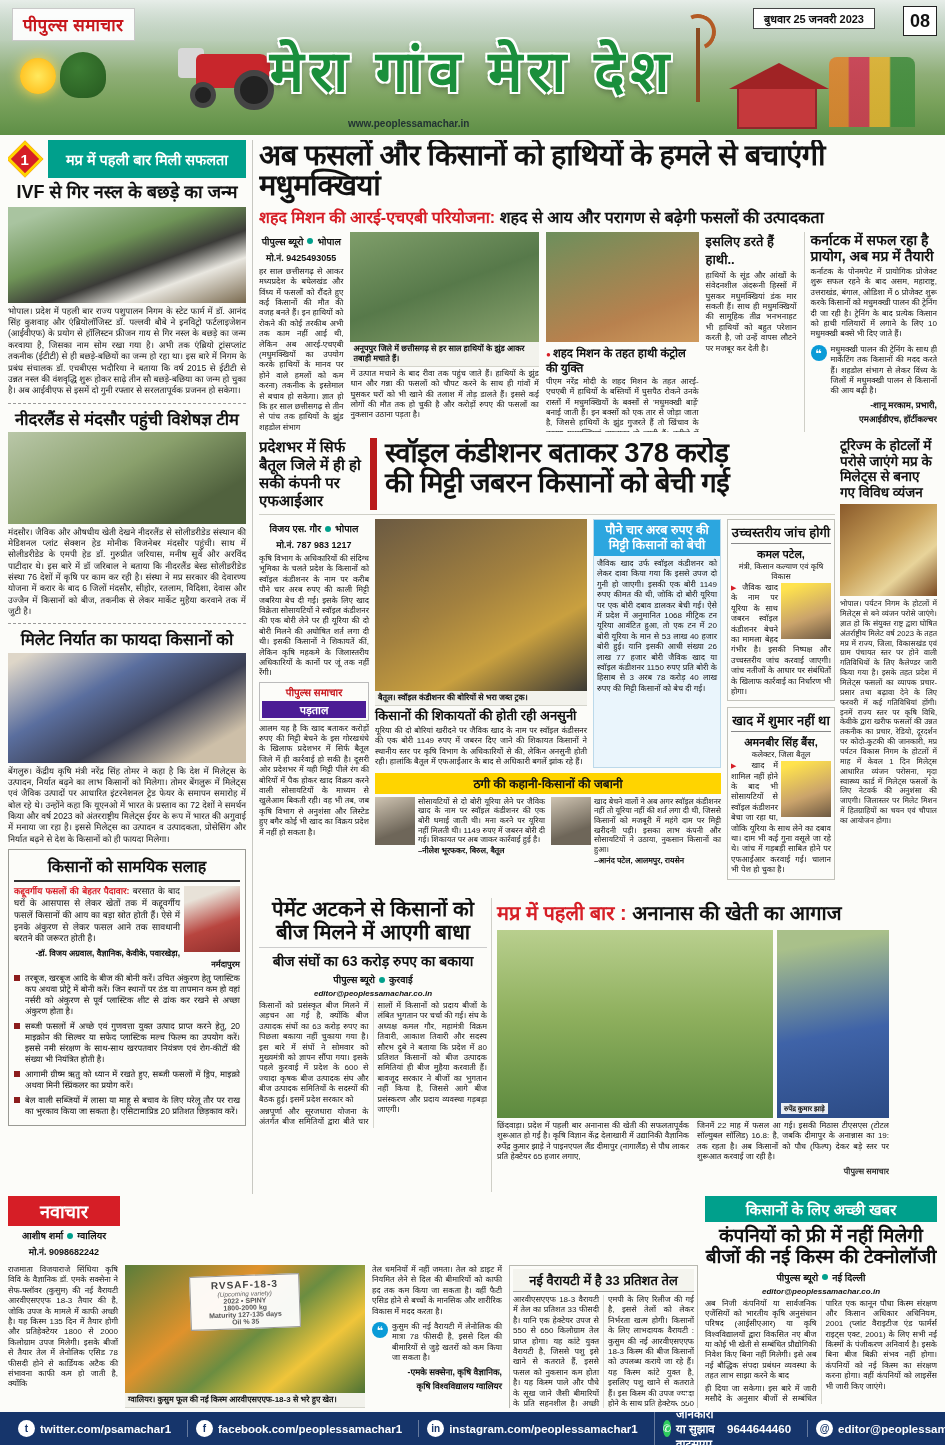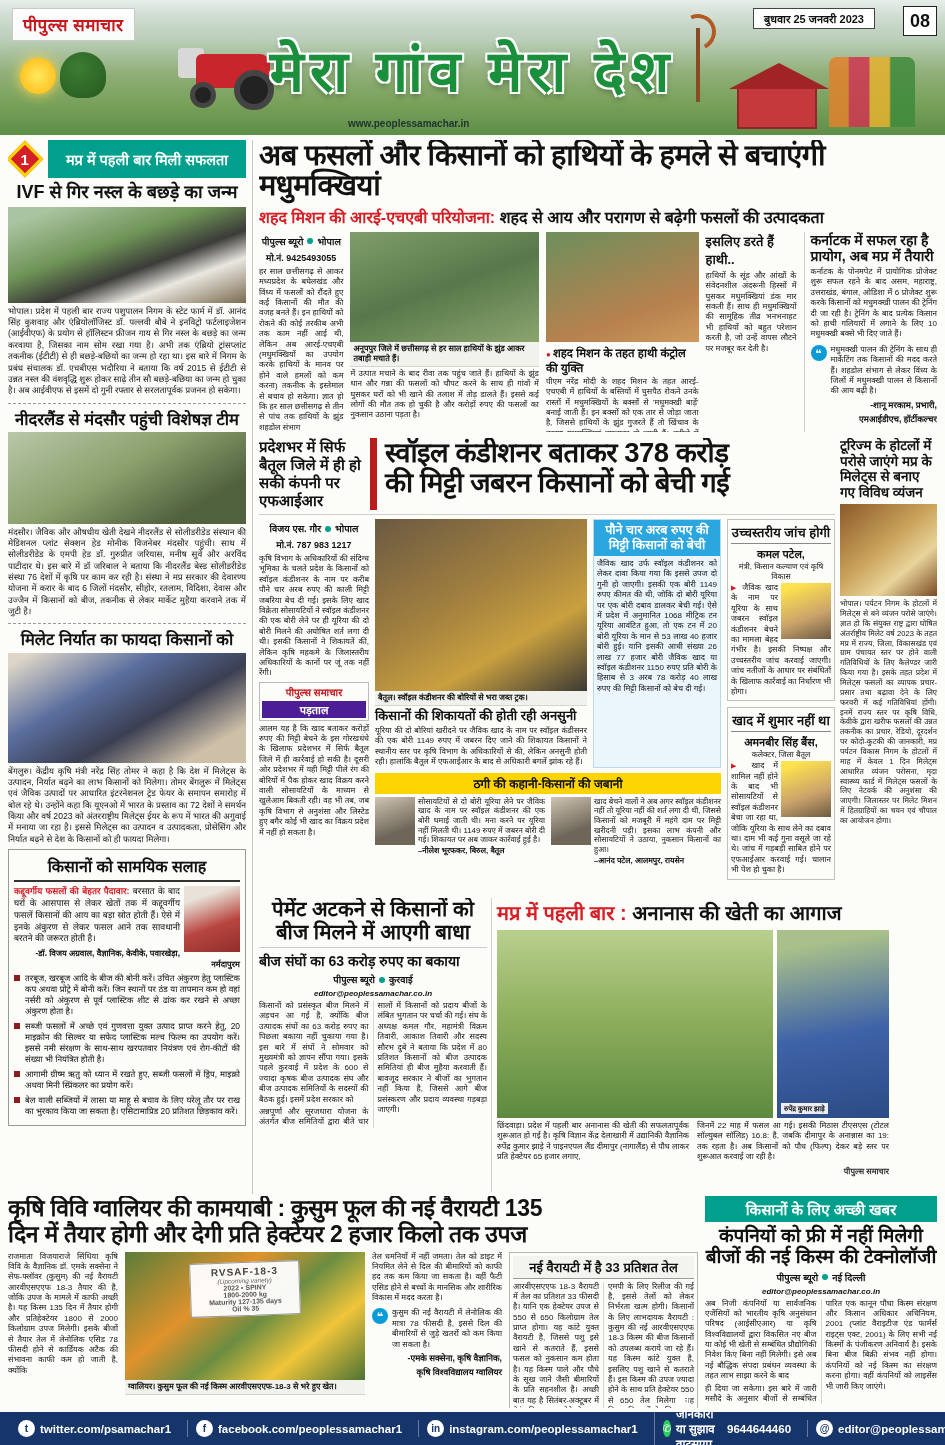--- a/index.html
+++ b/index.html
@@ -131,21 +131,21 @@
 
   
   .tour { position:absolute; left:840px; top:438px; width:97px; height:456px; overflow:hidden; }
   .tour h2 { font-size:13.5px; font-weight:bold; line-height:1.15; margin-bottom:4px; }
   .grains { width:100%; height:92px; background:linear-gradient(140deg,#8a5a2b,#caa25a 45%,#e8d49a 70%,#7a4a22); margin-bottom:3px; }
   .tour .bt8 { font-size:7.6px; }
 
   
   .seeds { position:absolute; left:259px; top:898px; width:228px; height:294px; overflow:hidden; }
   .seeds h2 { font-size:20.5px; font-weight:bold; text-align:center; line-height:1.1; }
-  .seeds h3 { font-size:14px; font-weight:bold; text-align:left; margin:4px 0 2px; border-top:1px solid #ccc; padding-top:3px; }
+  .seeds h3 { font-size:14px; font-weight:bold; text-align:center; margin:4px 0 2px; border-top:1px solid #ccc; padding-top:3px; }
   .seeds .byrow { justify-content:center; }
   .twocol { column-count:2; column-gap:9px; column-rule:1px solid #d6d6ce; }
 
   
   .pine { position:absolute; left:491px; top:898px; width:398px; height:294px; overflow:hidden; border-left:1px solid #cfcfc7; padding-left:5px; }
   .pine h2 { font-size:20px; font-weight:bold; margin:1px 0 4px; }
   .pine h2 .red { color:#d61e26; }
   .pine-photos { display:flex; gap:4px; }
   .pinefield { flex:1; height:188px; background:linear-gradient(180deg,#b9cf8e 0%,#8fb05e 45%,#5d8a3f 100%); }
   .pineman { flex:0 0 112px; height:188px; background:linear-gradient(170deg,#a9c08a 10%,#3f63a8 55%,#2c4b85); position:relative; }
@@ -416,23 +416,28 @@
     </div>
     <div class="pinecaps">
       <p class="c">छिंदवाड़ा। प्रदेश में पहली बार अनानास की खेती की सफलतापूर्वक शुरूआत हो गई है। कृषि विज्ञान केंद्र देलाखारी में उद्यानिकी वैज्ञानिक रुपेंद्र कुमार झाड़े ने पाइनएपल लैंड दीमापुर (नागालैंड) से पौध लाकर प्रति हेक्टेयर 65 हजार लगाए,</p>
       <p class="c">जिनमें 22 माह में फसल आ गई। इसकी मिठास टीएसएस (टोटल सॉल्युबल सॉलिड) 16.8: है, जबकि दीमापुर के अनान्नास का 19: तक रहता है। अब किसानों को पौध (फिल्प) देकर बड़े स्तर पर शुरूआत करवाई जा रही है।</p>
     </div>
     <div class="pinecredit">पीपुल्स समाचार</div>
   </div>
 
   <div class="saff">
     <div class="saff-top">
-      <div class="hmain">
-        <div>कृषि विवि ग्वालियर की कामयाबी : कुसुम फूल की नई वैरायटी 135</div>
-        <div>दिन में तैयार होगी और देगी प्रति हेक्टेयर 2 हजार किलो तक उपज</div>
+      <div class="navtag">
+        <div class="tag">नवाचार</div>
+        <div class="byrow" style="justify-content:center;">
+          <span>आशीष शर्मा</span>
+          <span class="dot"></span>
+          <span>ग्वालियर</span>
+        </div>
+        <div class="phone">मो.नं. 9098682242</div>
       </div>
     </div>
     <div class="saff-cols">
       <div class="fc1">
         <p class="bt8">राजमाता विजयाराजे सिंधिया कृषि विवि के वैज्ञानिक डॉ. एमके सक्सेना ने सेफ-फ्लॉवर (कुसुम) की नई वैरायटी आरवीएसएएफ 18-3 तैयार की है, जोकि उपज के मामले में काफी अच्छी है। यह किस्म 135 दिन में तैयार होगी और प्रतिहेक्टेयर 1800 से 2000 किलोग्राम उपज मिलेगी। इसके बीजों से तैयार तेल में लेनोलिक एसिड 78 फीसदी होने से कार्डियक अटैक की संभावना काफी कम हो जाती है, क्योंकि</p>
       </div>
       <div class="fc2">
         <div class="saffph">
           <div class="sign">
             <div class="s0">RVSAF-18-3</div>

